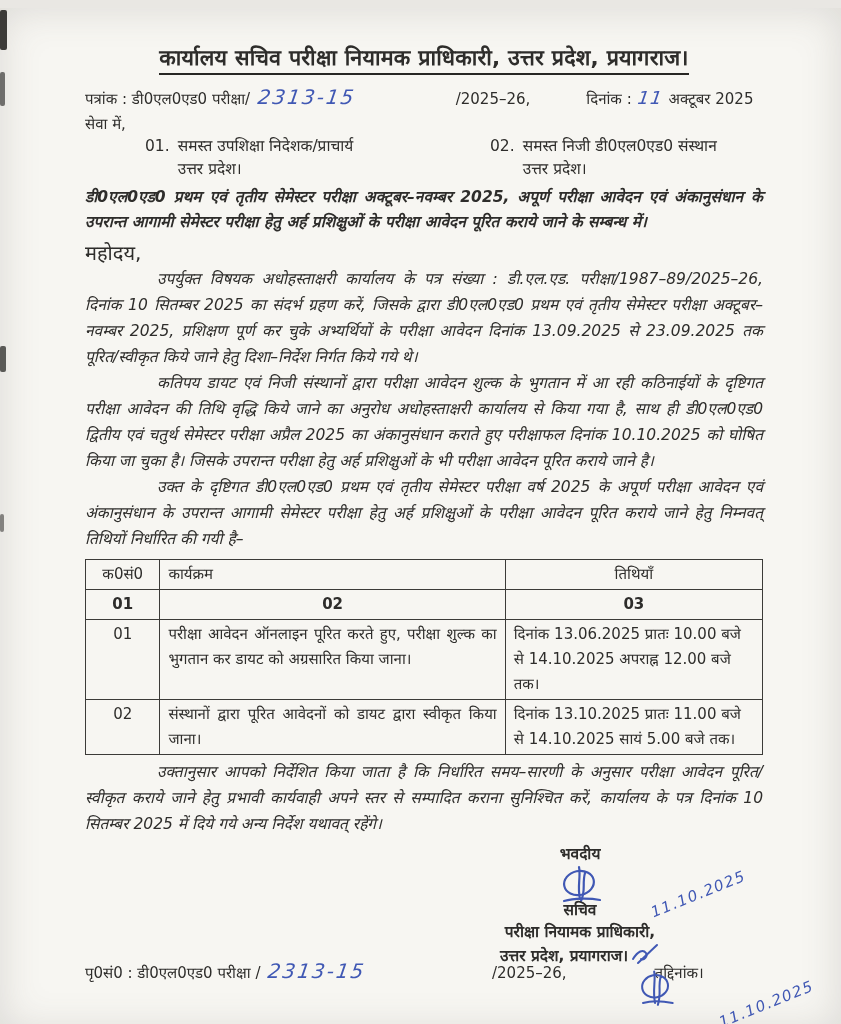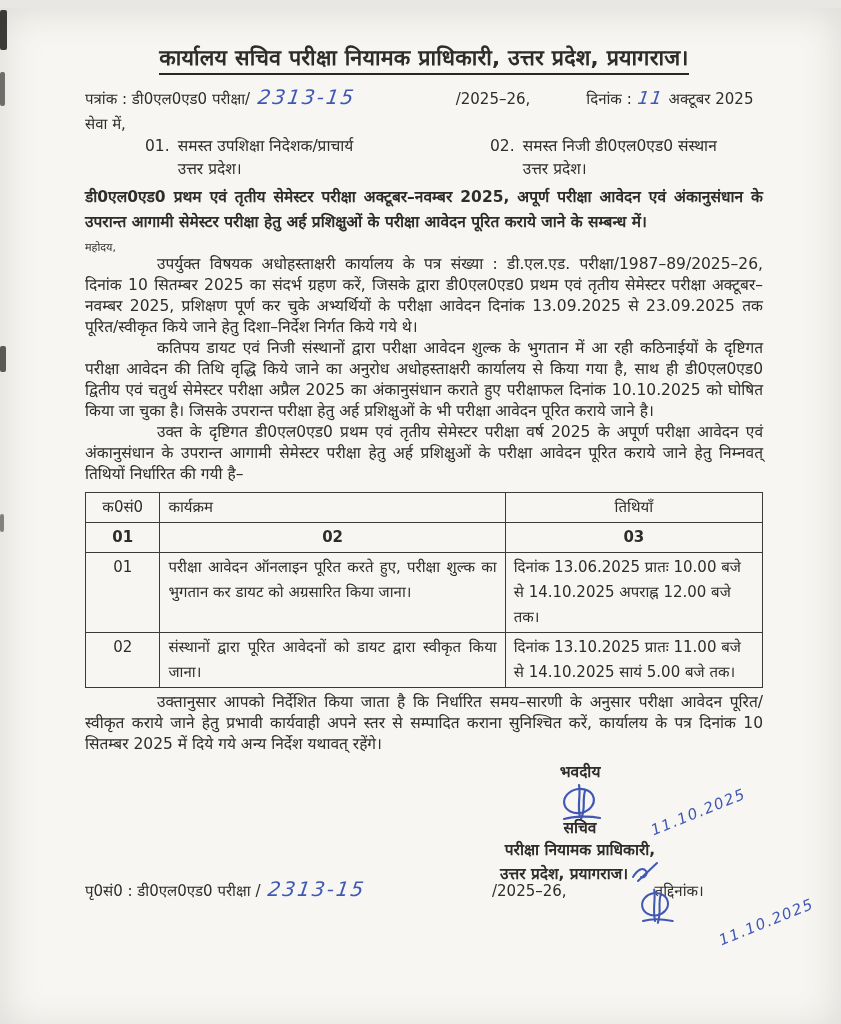--- a/index.html
+++ b/index.html
@@ -53,29 +53,30 @@
   .seva{font-size:15px;margin-top:4px;}
 
   .addressees{display:flex;margin-top:2px;font-size:15.5px;line-height:23px;}
   .addr{display:flex;}
   .addr-1{margin-left:60px;width:345px;}
   .addr-num{margin-right:8px;}
   .addr-lines div{white-space:nowrap;}
 
   .subject{display:flex;font-weight:bold;font-size:15.5px;line-height:25px;margin-top:4px;}
   .subject-label{flex:0 0 58px;}
-  .subject-text{flex:1;text-align:justify;}
-
-  .salutation{font-size:11px;margin-top:4px;}
+  .subject-text{flex:1;text-align:justify;font-style:italic;}
+
+  .salutation{font-size:20px;margin-top:4px;}
 
   .para{
-    font-size:15.5px;line-height:21px;
+    font-size:15.5px;line-height:26px;
     text-align:justify;
     text-indent:72px;
     margin:0;
+    font-style:italic;
   }
 
   table.schedule{
     width:100%;
     border-collapse:collapse;
     margin:7px 0 4px 0;
     font-size:15px;
   }
   table.schedule td{
     border:1.6px solid #3c3b38;

